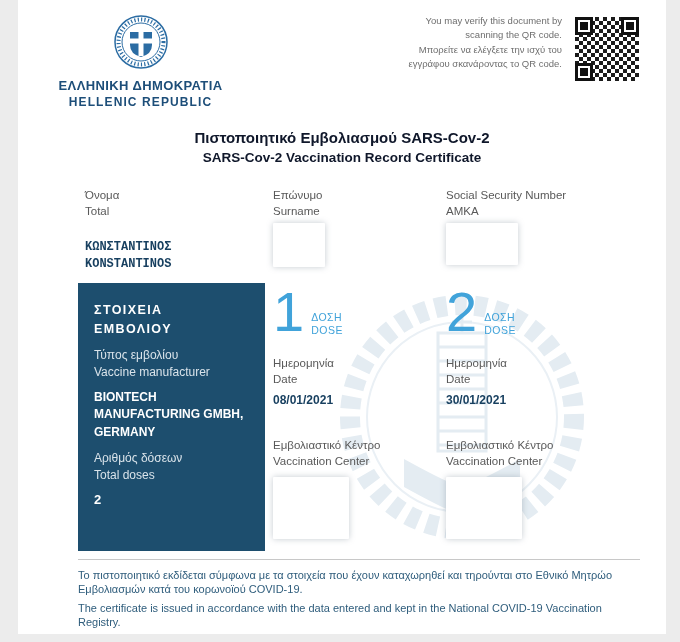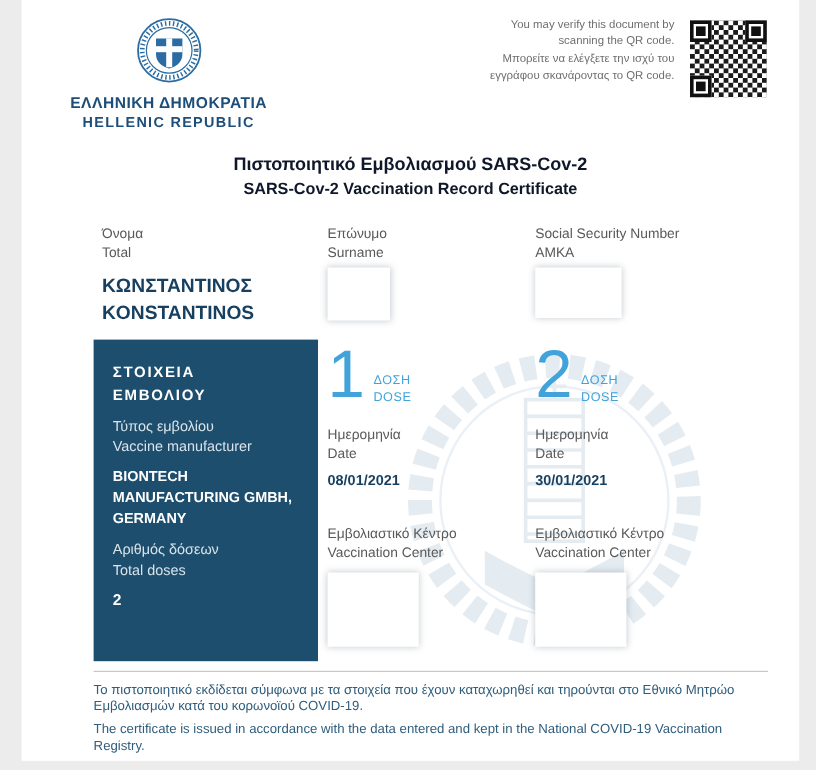--- a/index.html
+++ b/index.html
@@ -33,21 +33,21 @@
   .title-en { font-size:13.5px; margin-top:4px; }
 
   
   .person-grid, .main-grid {
     margin-left:60px; margin-right:26px;
     display:grid; grid-template-columns:187px 165px 1fr; column-gap:8px;
   }
   .person-grid { margin-top:22px; }
   .name-cell { padding-left:7px; }
   .label { font-size:11.5px; line-height:1.4; color:#595959; }
-  .value { margin-top:9px; font-size:16px; font-weight:bold; line-height:1.4; color:#173f5f; }
+  .value { margin-top:20px; font-size:12px; font-weight:bold; line-height:1.4; color:#173f5f;font-family:Liberation Mono, monospace; }
   .ghost-box { background:#fff; box-shadow:0 0 6px rgba(110,125,140,0.4); border-radius:1px; }
   .surname-box { width:52px; height:44px; margin-top:4px; }
   .amka-box { width:72px; height:42px; margin-top:4px; }
 
   
   .main-grid { position:relative; margin-top:10px; height:268px; }
   .watermark { position:absolute; left:248px; top:-2px; z-index:0; pointer-events:none; }
   .vaccine-box { position:relative; z-index:1; background:#1d4e6e; color:#fff; padding:18px 16px; height:268px; }
   .vb-heading { font-size:12.5px; font-weight:bold; letter-spacing:1.4px; line-height:1.5; }
   .vb-label { margin-top:9px; font-size:12px; line-height:1.4; color:#d9e3ea; }

